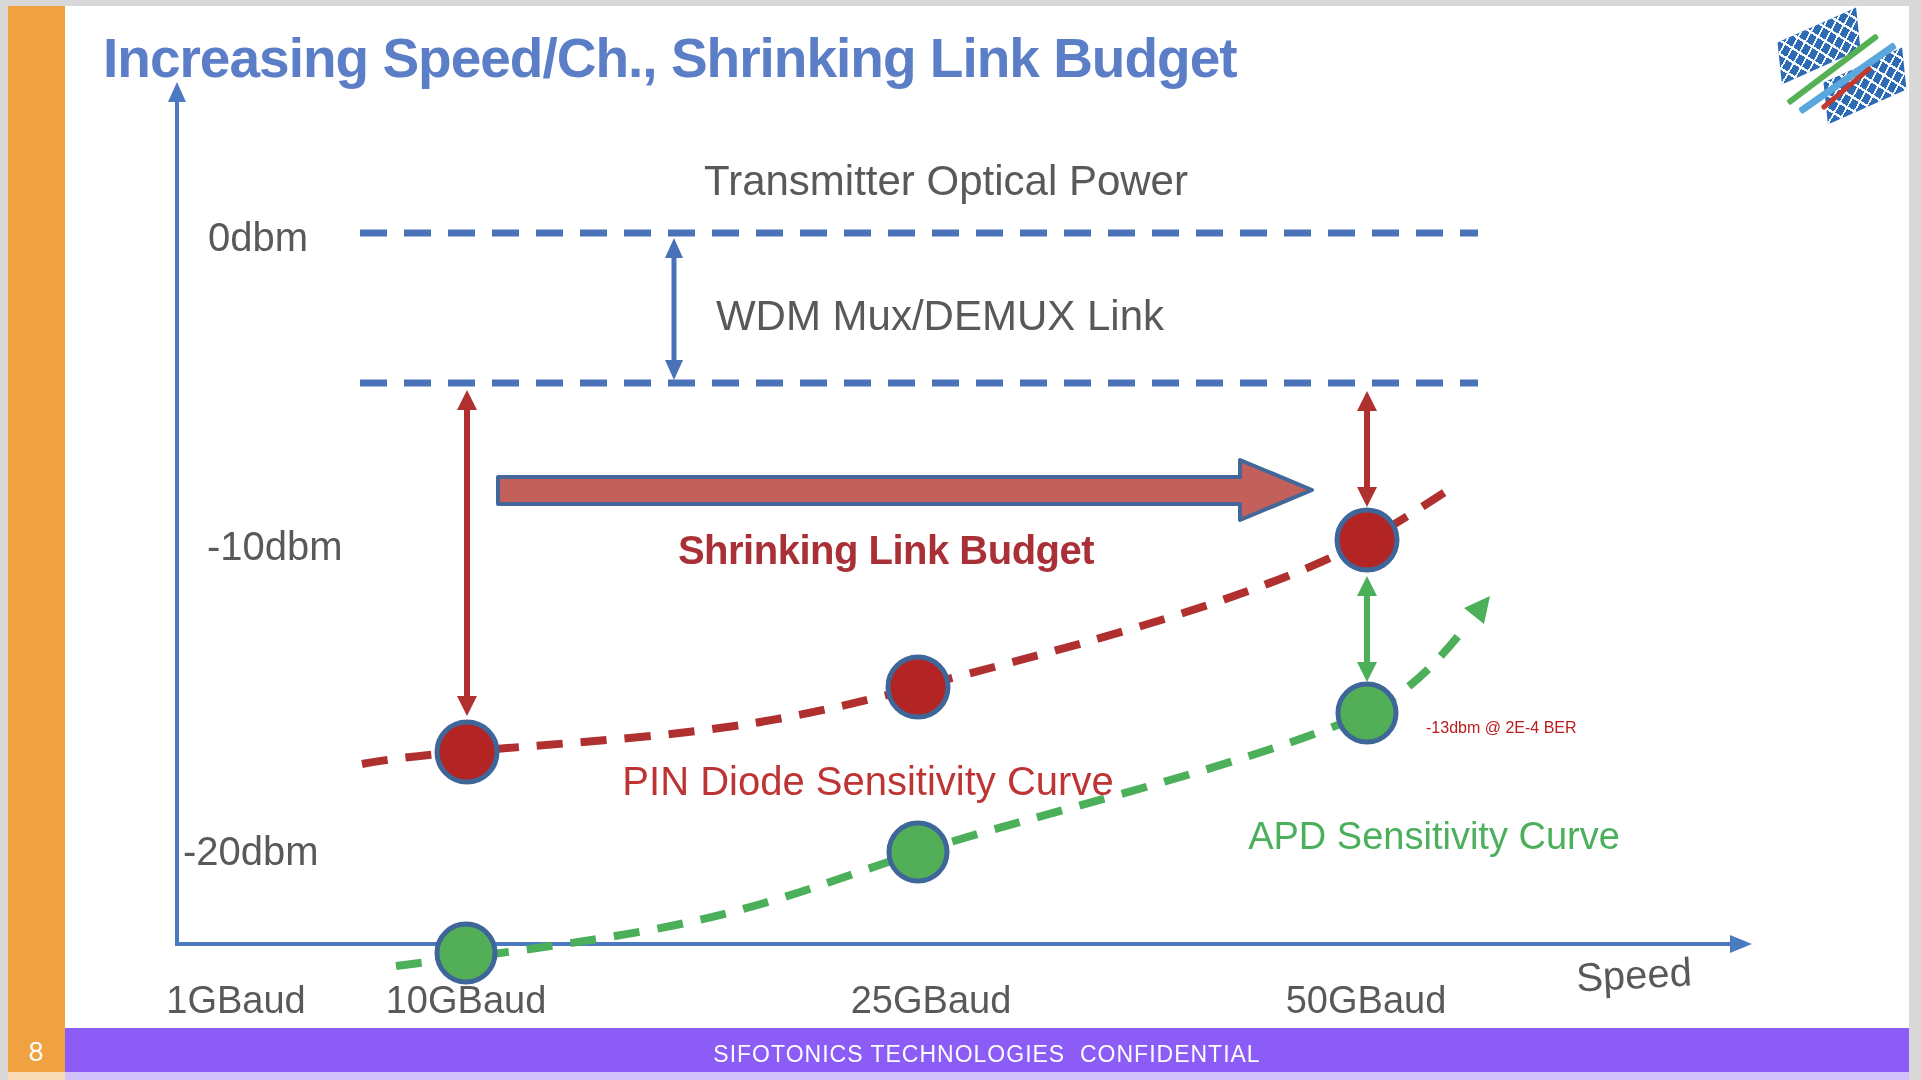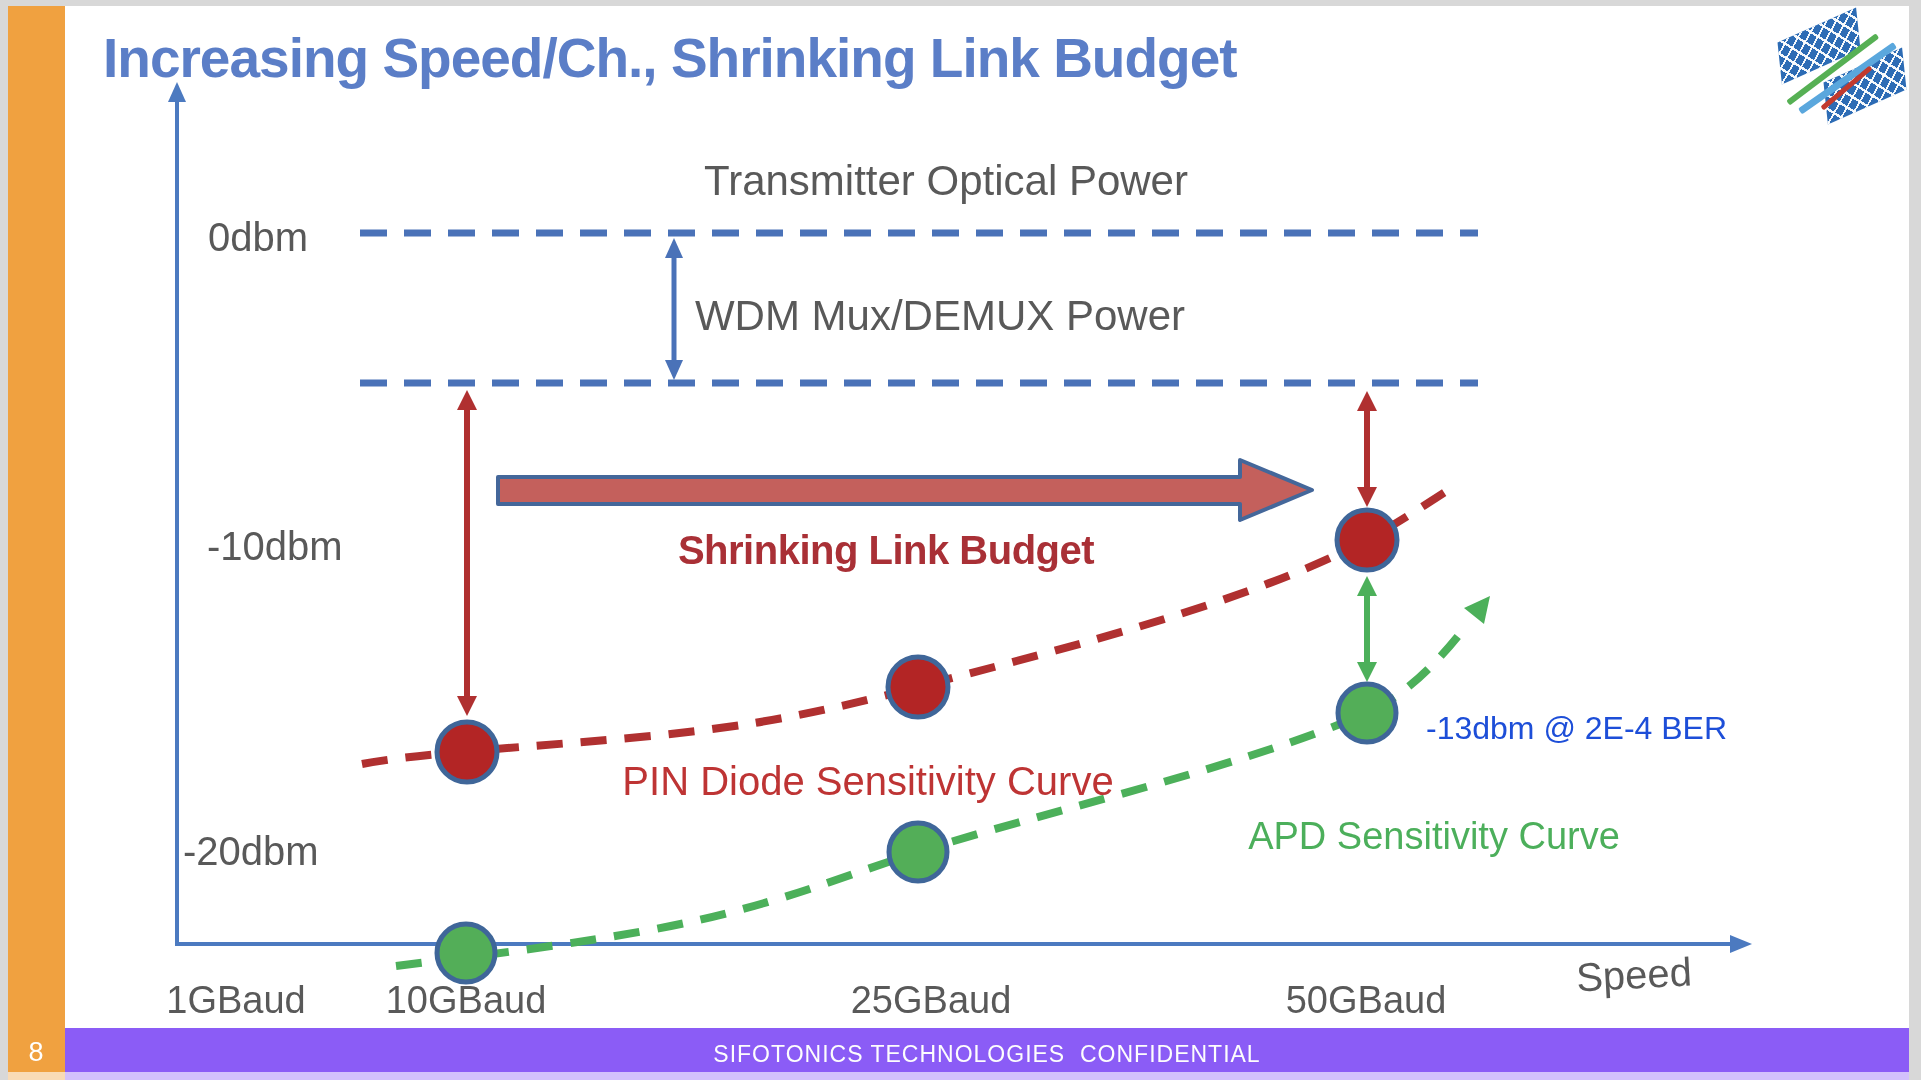--- a/index.html
+++ b/index.html
@@ -11,21 +11,21 @@
   .gfx{position:absolute;left:0;top:0;width:1921px;height:1080px;}
   .lbl{position:absolute;color:#595959;white-space:nowrap;}
   .center{transform:translate(-50%,-50%);}
   .vcenter{transform:translateY(-50%);}
   .big{font-size:42px;}
   .tick{font-size:40px;}
   .xtick{font-size:38px;}
   .red-note{color:#be3434;}
   .darkred-note{color:#a93036;font-weight:700;font-size:40px;letter-spacing:-0.5px;}
   .green-note{color:#4caf5b;}
-  .small-green{font-size:32px;color:#1d4ed8;}
+  .small-green{font-size:16px;color:#b91c1c;}
   .footer-bar{position:absolute;left:65px;top:1028px;width:1844px;height:52px;background:#8b5cf6;}
   .footer-text{position:absolute;left:50%;top:50%;transform:translate(-50%,-50%);color:#fdfdfd;font-size:23px;letter-spacing:1px;white-space:pre;}
   .page-num{position:absolute;left:36px;top:1052px;transform:translate(-50%,-50%);color:#ffffff;font-size:27px;}
   .bottom-glaze{position:absolute;left:8px;top:1072px;width:1901px;height:8px;background:rgba(255,255,255,0.62);}
   .logo{position:absolute;left:1770px;top:8px;width:140px;height:110px;}
   .band{position:absolute;width:86px;height:40px;background-color:#2d6cb5;
         background-image:repeating-linear-gradient(45deg, rgba(255,255,255,.95) 0 2px, transparent 2px 10px),
                          repeating-linear-gradient(-45deg, rgba(255,255,255,.95) 0 2px, transparent 2px 10px);}
   .band-a{left:6px;top:18px;transform:rotate(-24deg) skewX(-18deg);}
   .band-b{left:52px;top:58px;transform:rotate(-24deg) skewX(-18deg);}
@@ -86,21 +86,21 @@
     <circle cx="467" cy="752" r="30" fill="#b32525" stroke="#3f6699" stroke-width="5"></circle>
     <circle cx="918" cy="687" r="30" fill="#b32525" stroke="#3f6699" stroke-width="5"></circle>
     <circle cx="1367" cy="540" r="30" fill="#b32525" stroke="#3f6699" stroke-width="5"></circle>
 
     <circle cx="466" cy="953" r="29" fill="#53ae58" stroke="#3f6699" stroke-width="5"></circle>
     <circle cx="918" cy="852" r="29" fill="#53ae58" stroke="#3f6699" stroke-width="5"></circle>
     <circle cx="1367" cy="713" r="29" fill="#53ae58" stroke="#3f6699" stroke-width="5"></circle>
   </svg>
 
   <div class="lbl big center" style="left:946px;top:181px;">Transmitter Optical Power</div>
-  <div class="lbl big center" style="left:940px;top:316px;">WDM Mux/DEMUX Power</div>
+  <div class="lbl big center" style="left:940px;top:316px;">WDM Mux/DEMUX Link</div>
 
   <div class="lbl tick vcenter" style="left:192px;top:237px;margin-left:16px;">0dbm</div>
   <div class="lbl tick vcenter" style="left:186px;top:546px;margin-left:21px;">-10dbm</div>
   <div class="lbl tick vcenter" style="left:183px;top:851px;">-20dbm</div>
 
   <div class="lbl darkred-note center" style="left:886px;top:550px;">Shrinking Link Budget</div>
   <div class="lbl big red-note center" style="left:868px;top:781px;font-size:40px;">PIN Diode Sensitivity Curve</div>
 
   <div class="lbl small-green vcenter" style="left:1426px;top:728px;">-13dbm @ 2E-4 BER</div>
   <div class="lbl green-note center" style="left:1434px;top:836px;font-size:38px;">APD Sensitivity Curve</div>

